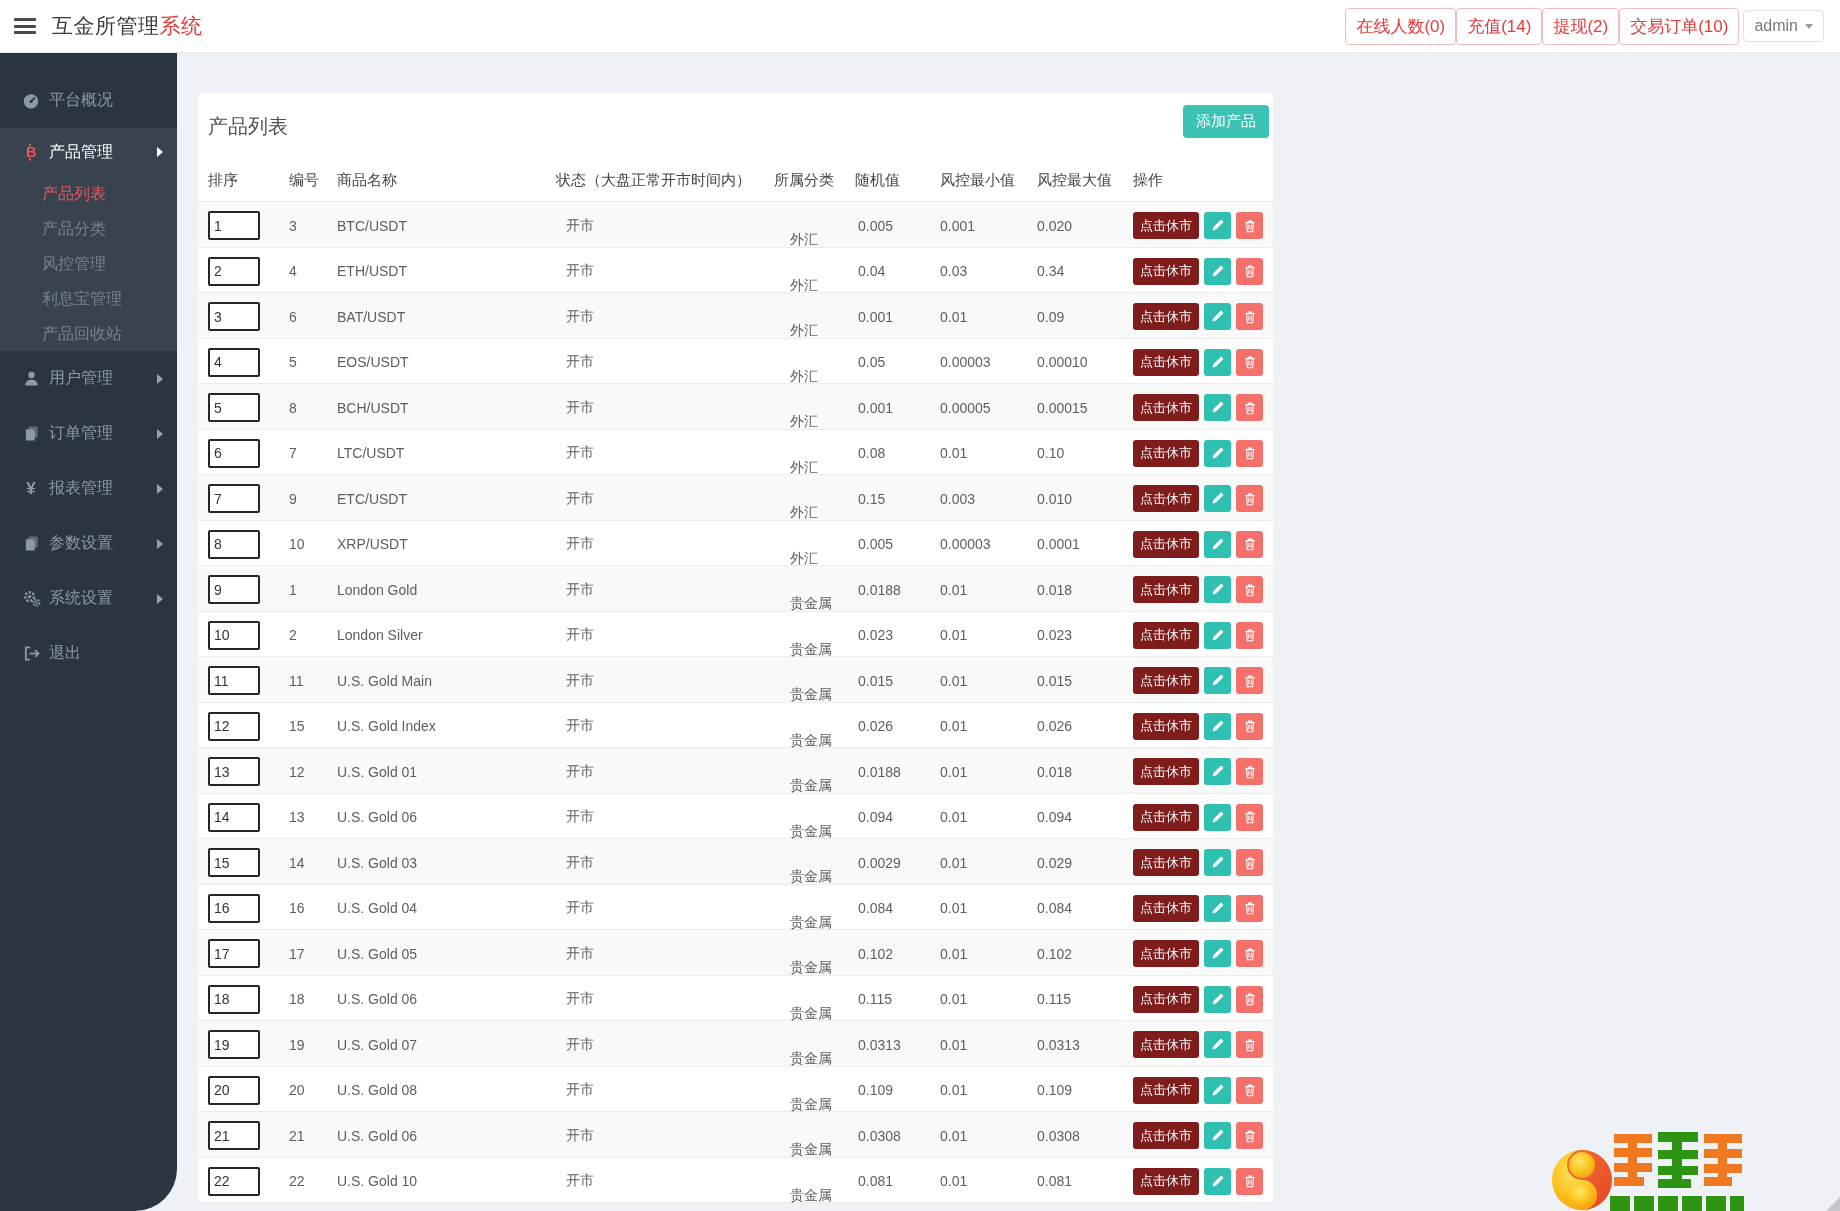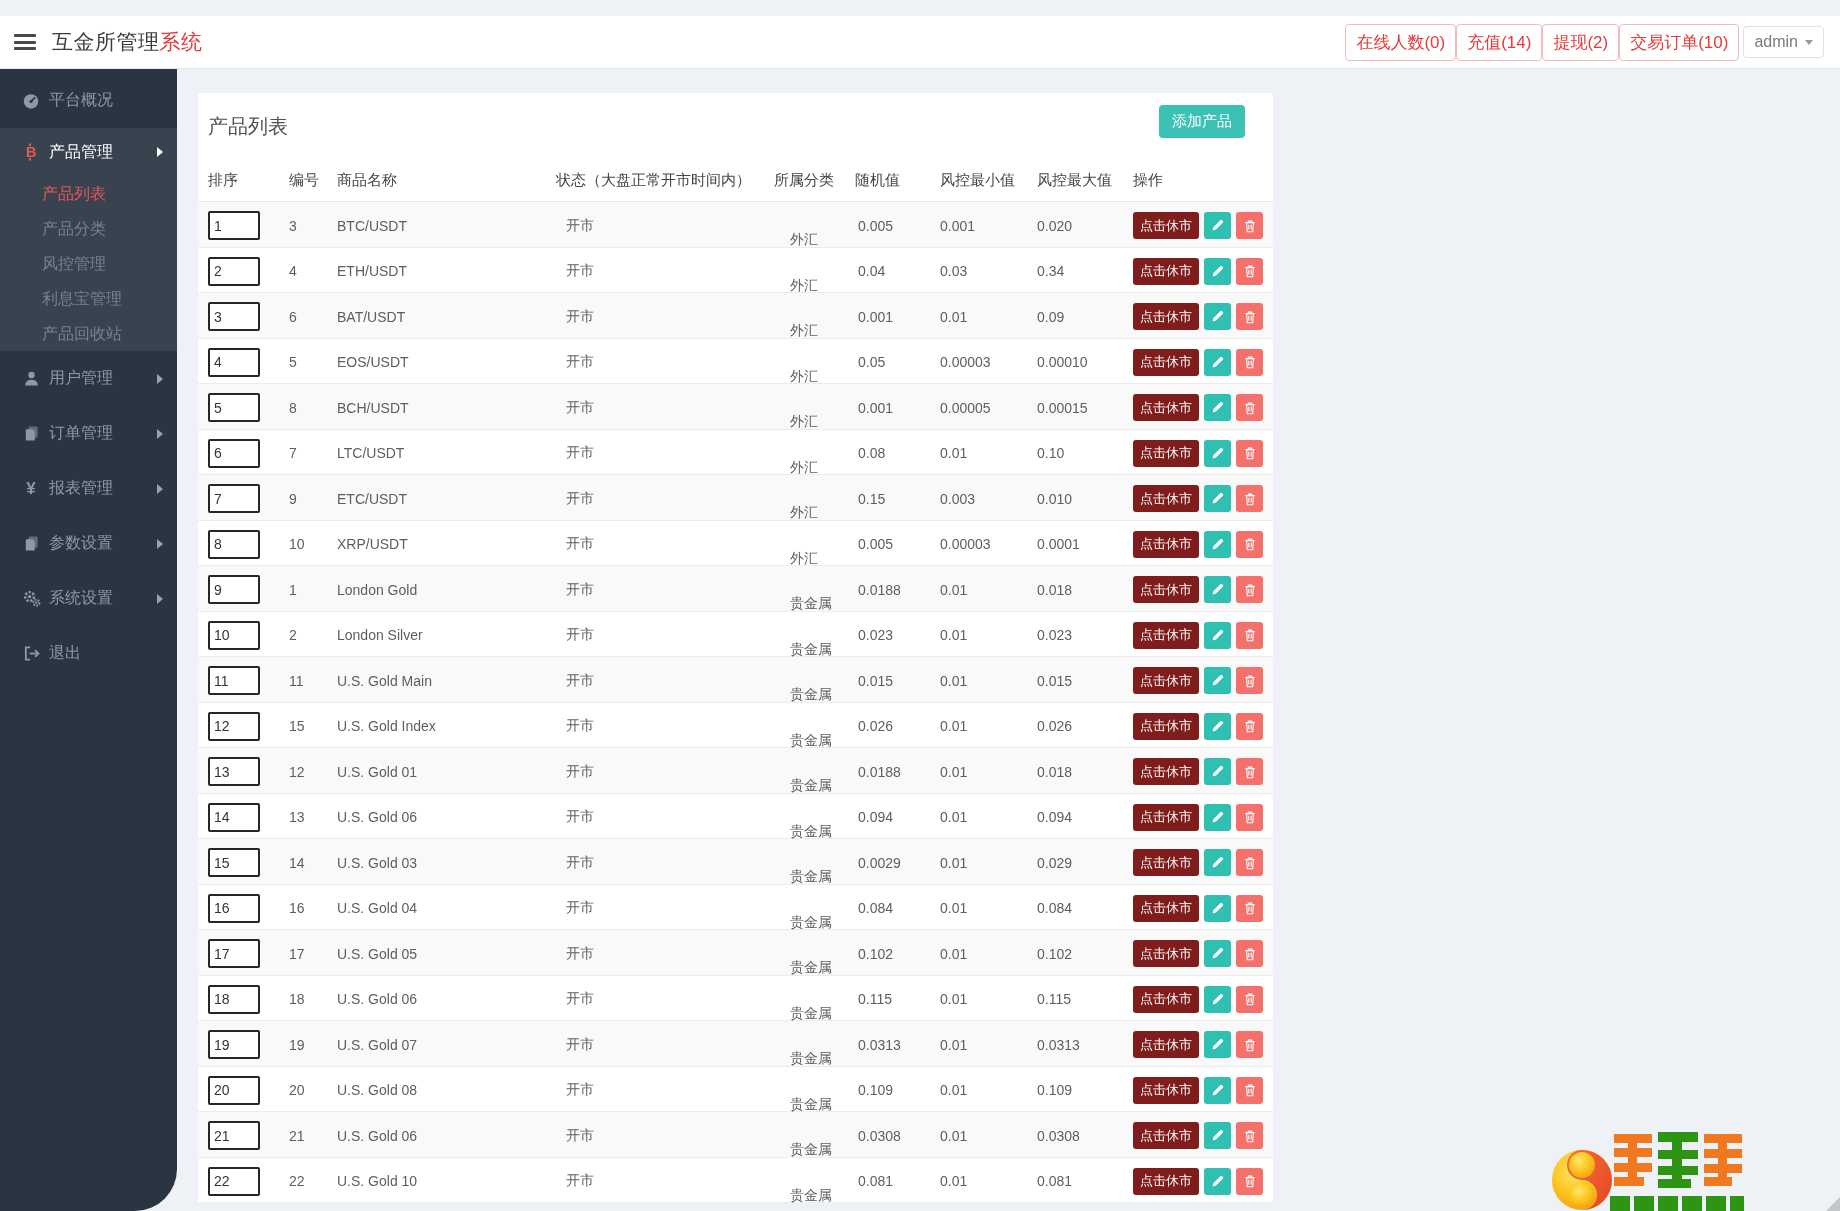--- a/index.html
+++ b/index.html
@@ -3,21 +3,21 @@
 <meta charset="utf-8">
 <style>
   html,body{margin:0;padding:0;}
   body{
     width:1840px;height:1211px;position:relative;overflow:hidden;
     background:#eef1f5;
     font-family:"Liberation Sans","DejaVu Sans",sans-serif;
     -webkit-font-smoothing:antialiased;
   }
   
-  .topbar{position:absolute;left:0;top:16px;width:1840px;height:52px;background:#fff;
+  .topbar{position:absolute;left:0;top:0;width:1840px;height:52px;background:#fff;
     border-bottom:1px solid #e8e8e8;display:flex;align-items:center;z-index:10;}
   .burger{margin-left:14px;width:22px;cursor:pointer;}
   .burger i{display:block;height:3px;background:#4a4a4a;border-radius:1px;margin:3.5px 0;}
   .apptitle{margin-left:16px;font-size:21px;color:#3b3b3b;letter-spacing:.5px;white-space:nowrap;}
   .apptitle .red{color:#e4393c;}
   .topright{margin-left:auto;display:flex;align-items:center;gap:0;margin-right:16px;}
   .chip{border:1px solid #f2bcbc;color:#e23c3c;background:#fff;border-radius:4px;
     font-size:17px;padding:6px 10px;white-space:nowrap;cursor:pointer;}
   .adminchip{border:1px solid #e1e1e1;color:#7a7a7a;background:#fff;border-radius:4px;
     font-size:16px;padding:6px 10px;display:flex;align-items:center;gap:7px;cursor:pointer;margin-left:4px;}
@@ -36,21 +36,21 @@
   .nav-group .nav-item{height:48px;color:#ffffff;}
   .nav-group .nav-arrow{border-left-color:#ffffff;}
   .sub-item{height:35px;line-height:35px;padding-left:42px;color:#76828e;font-size:16px;cursor:pointer;white-space:nowrap;}
   .sub-item.active{color:#e4575c;}
   .yen-ico{font-size:17px;font-weight:bold;color:#8d99a5;line-height:1;}
   
   .card{position:absolute;left:198px;top:93px;width:1075px;height:1110px;background:#fff;
     border-radius:4px 4px 0 0;box-sizing:border-box;}
   .card-head{height:67px;position:relative;display:flex;align-items:center;}
   .card-title{font-size:20px;color:#4f4f4f;margin-left:10px;}
-  .btn-add{position:absolute;right:28px;top:12px;height:33px;padding:0 13px;background:#3bc2b4;
+  .btn-add{position:absolute;right:4px;top:12px;height:33px;padding:0 13px;background:#3bc2b4;
     color:#fff;font-size:15px;border:none;border-radius:4px;cursor:pointer;
     font-family:inherit;}
   .grid{display:grid;grid-template-columns:75px 54px 219px 218px 81px 85px 97px 96px 1fr;
     padding:0 10px;align-items:center;box-sizing:border-box;}
   .thead{height:42px;font-size:15px;color:#464646;border-bottom:1px solid #e7e7e7;}
   .trow{height:45.5px;font-size:14px;color:#5e5e5e;border-bottom:1px solid #ececec;}
   .trow:nth-child(odd){background:#f9f9f9;}
   .c2{padding-left:6px;} .c4{padding-left:10px;} .c5{padding-left:16px;margin-top:29px;} .c6{padding-left:3px;}
   .h4{padding-left:0;}
   .sort-input{width:40px;height:25px;border:2px solid #262626;border-radius:2px;background:#fff;

